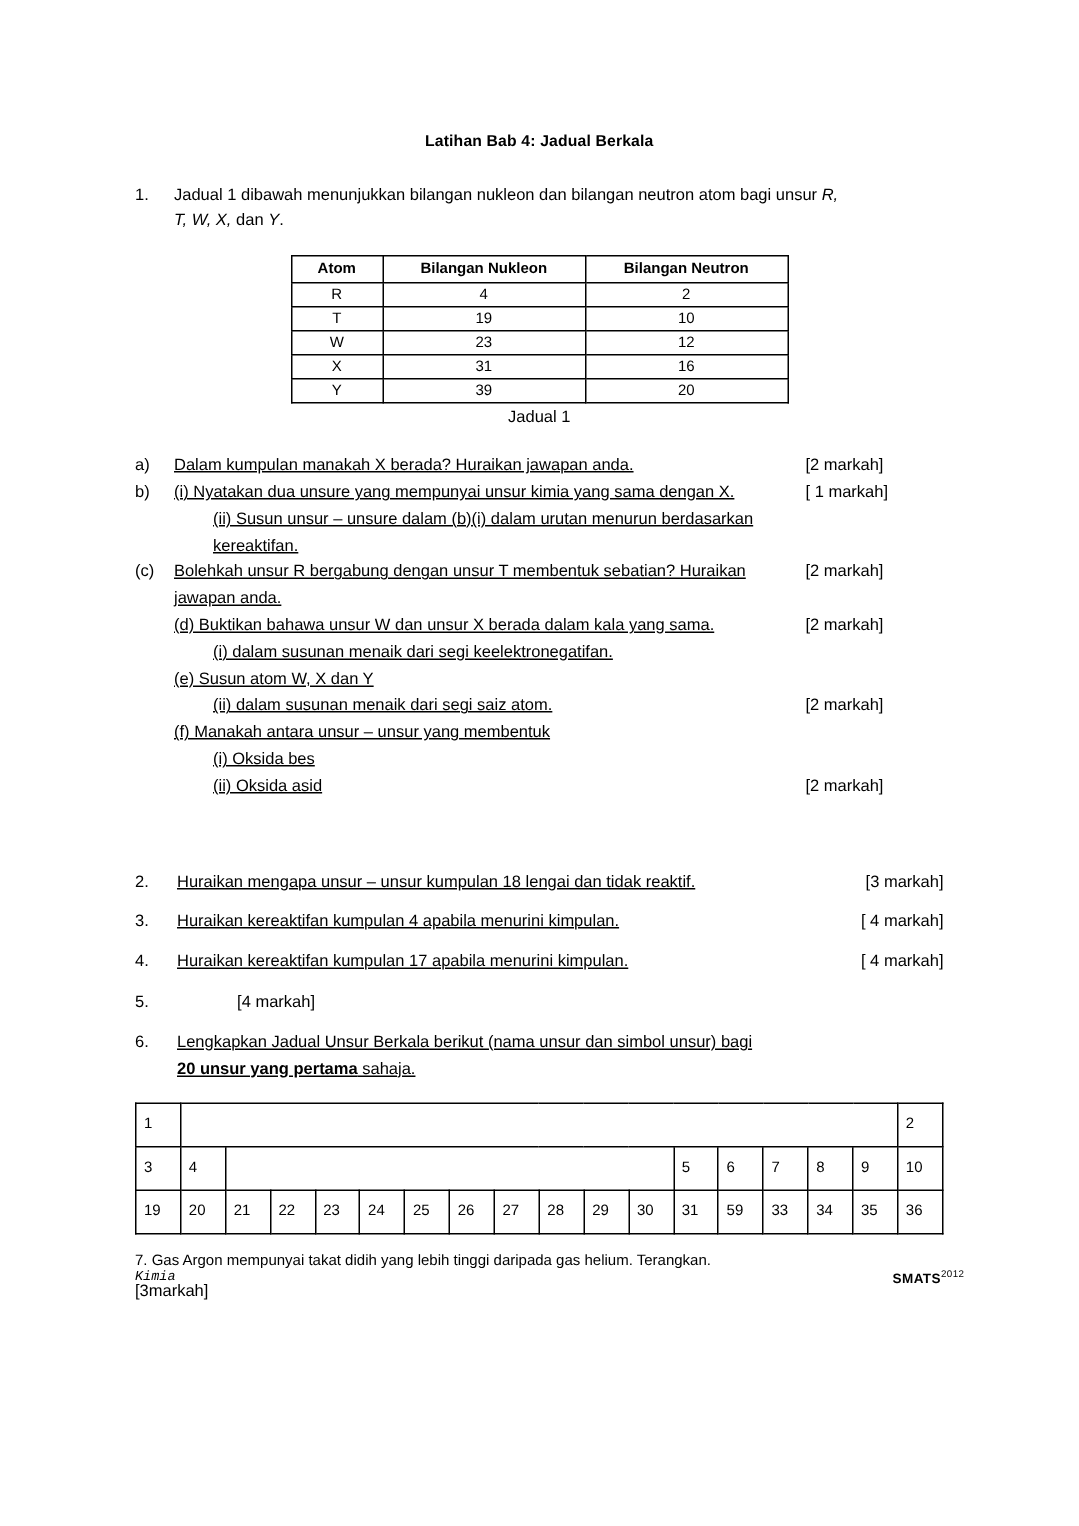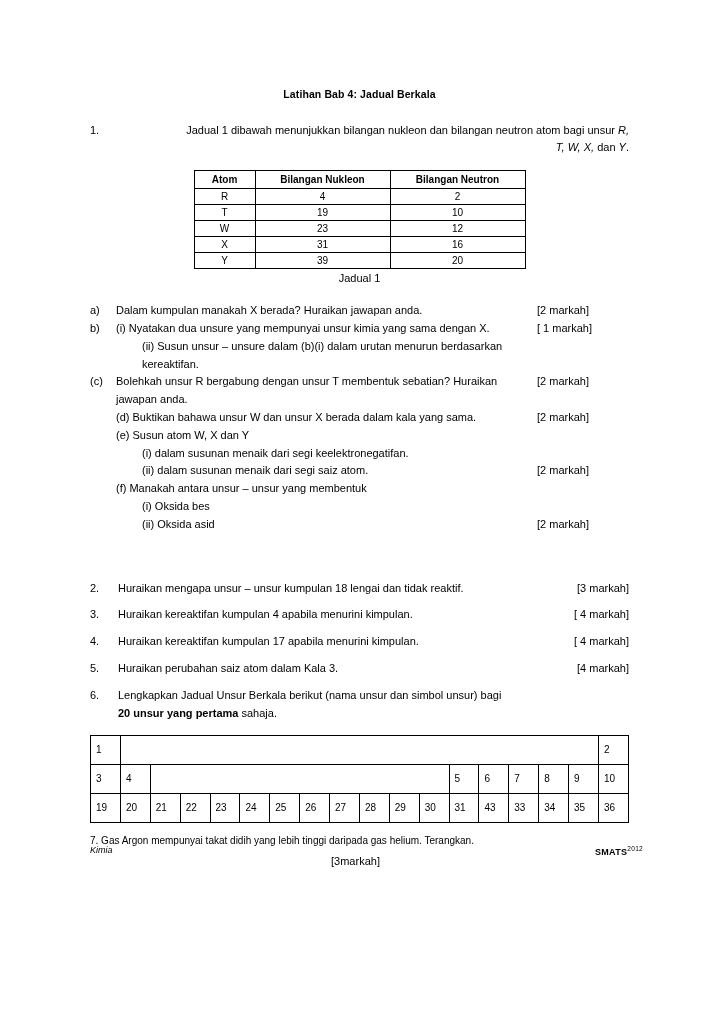--- a/index.html
+++ b/index.html
@@ -34,21 +34,20 @@
     line-height: 1.55;
     margin: 0 0 14px 0;
     display: flex;
   }
   .q1-num {
     width: 26px;
     flex: 0 0 26px;
   }
   .q1-text {
     flex: 1 1 auto;
-    text-align: right;
   }
   .ital { font-style: italic; }
 
   table.nucleon {
     border-collapse: collapse;
     margin: 0 auto;
     font-size: 10px;
   }
   table.nucleon td, table.nucleon th {
     border: 1px solid #000;
@@ -77,20 +76,21 @@
   .qrow {
     display: flex;
     align-items: flex-start;
   }
   .qrow .lbl {
     flex: 0 0 26px;
   }
   .qrow .body {
     flex: 1 1 auto;
     padding-right: 20px;
+    text-decoration: underline;
   }
   .qrow .marks {
     flex: 0 0 92px;
     text-align: left;
   }
   .indent1 { padding-left: 26px; }
 
   .gap-big { height: 42px; }
 
   .numlist {
@@ -122,37 +122,37 @@
     width: auto;
   }
   table.periodic td.blank { }
 
   .q7 {
     font-size: 10px;
     margin-top: 10px;
     line-height: 1.6;
   }
   .q7-marks {
-    text-align: center;
+    text-align: left;
     font-size: 11px;
     margin-top: 6px;
     padding-right: 8px;
   }
 
   .footer {
     position: absolute;
     left: 90px;
     right: 76px;
     bottom: 42px;
     font-size: 9px;
     display: flex;
     justify-content: space-between;
   }
   .footer .left {
-    font-family: Liberation Sans, sans-serif;
+    font-family: Liberation Mono, monospace;
     font-style: italic;
   }
   .footer .right {
     font-weight: bold;
     letter-spacing: 0.3px;
   }
   .footer .right sup {
     font-weight: normal;
     font-size: 6.5px;
   }
@@ -236,26 +236,26 @@
       <div class="body">jawapan anda.</div>
       <div class="marks"></div>
     </div>
     <div class="qrow">
       <div class="lbl"></div>
       <div class="body">(d) Buktikan bahawa unsur W dan unsur X berada dalam kala yang sama.</div>
       <div class="marks">[2 markah]</div>
     </div>
     <div class="qrow">
       <div class="lbl"></div>
+      <div class="body indent1">(i) dalam susunan menaik dari segi keelektronegatifan.</div>
+      <div class="marks"></div>
+    </div>
+    <div class="qrow">
+      <div class="lbl"></div>
       <div class="body">(e) Susun atom W, X dan Y</div>
-      <div class="marks"></div>
-    </div>
-    <div class="qrow">
-      <div class="lbl"></div>
-      <div class="body indent1">(i) dalam susunan menaik dari segi keelektronegatifan.</div>
       <div class="marks"></div>
     </div>
     <div class="qrow">
       <div class="lbl"></div>
       <div class="body indent1">(ii) dalam susunan menaik dari segi saiz atom.</div>
       <div class="marks">[2 markah]</div>
     </div>
     <div class="qrow">
       <div class="lbl"></div>
       <div class="body">(f) Manakah antara unsur – unsur yang membentuk</div>
@@ -286,21 +286,20 @@
       <div class="body">Huraikan kereaktifan kumpulan 4 apabila menurini kimpulan.</div>
       <div class="marks">[ 4 markah]</div>
     </div>
     <div class="qrow">
       <div class="lbl">4.</div>
       <div class="body">Huraikan kereaktifan kumpulan 17 apabila menurini kimpulan.</div>
       <div class="marks">[ 4 markah]</div>
     </div>
     <div class="qrow">
       <div class="lbl">5.</div>
-      <div class="body">Huraikan perubahan saiz atom dalam Kala 3.</div>
       <div class="marks">[4 markah]</div>
     </div>
     <div class="qrow">
       <div class="lbl">6.</div>
       <div class="body">
         <span>Lengkapkan Jadual Unsur Berkala berikut (nama unsur dan simbol unsur) bagi</span><br>
         <span class="bold">20 unsur yang pertama</span><span> sahaja.</span>
       </div>
       <div class="marks"></div>
     </div>
@@ -331,21 +330,21 @@
         <td>22</td>
         <td>23</td>
         <td>24</td>
         <td>25</td>
         <td>26</td>
         <td>27</td>
         <td>28</td>
         <td>29</td>
         <td>30</td>
         <td>31</td>
-        <td>43</td>
+        <td>59</td>
         <td>33</td>
         <td>34</td>
         <td>35</td>
         <td>36</td>
       </tr>
     </tbody>
   </table>
 
   <div class="q7">7. Gas Argon mempunyai takat didih yang lebih tinggi daripada gas helium. Terangkan.</div>
   <div class="q7-marks">[3markah]</div>

